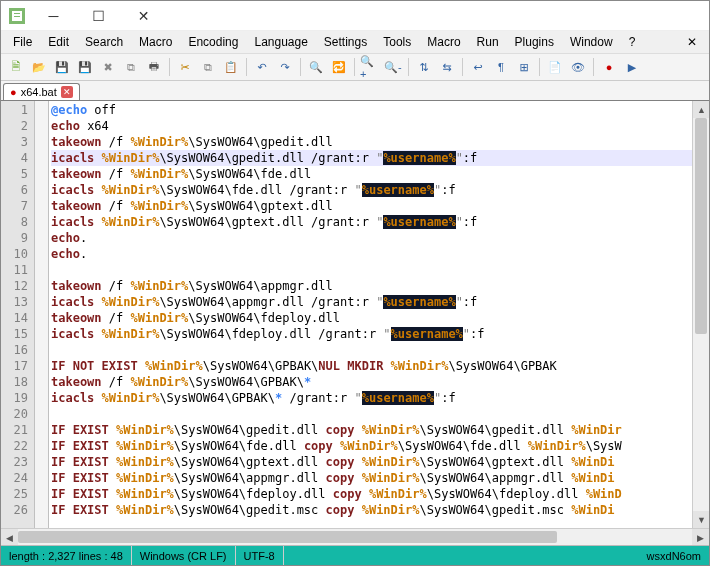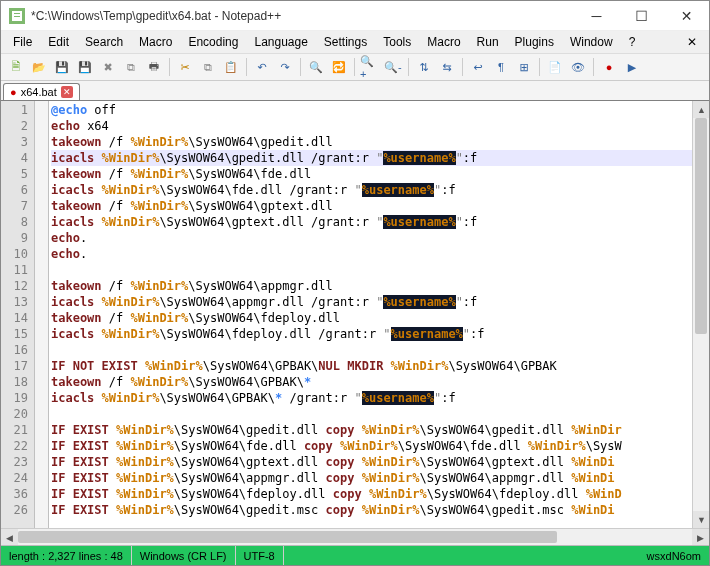--- a/index.html
+++ b/index.html
@@ -121,21 +121,21 @@
 
   .kw  { color: #7f1d1d; font-weight: bold; }
   .op  { color: #3b82f6; font-weight: bold; }
   .str { color: #808080; }
   .var { color: #cc7a00; font-weight: bold; }
   .hl  { background: #0f172a; }
 
   
   .status-bar {
     display: flex;
-    background: #22c55e;
+    background: #14b8a6;
     border-top: 1px solid #bbb;
     font-size: 11px;
     height: 20px;
     align-items: flex-start;
   }
   .status-bar > div {
     padding: 0 8px;
     border-right: 1px solid #ccc;
     height: 100%;
     display: flex; align-items: center;
@@ -168,21 +168,20 @@
 
 <div class="title-bar">
   <span class="icon">
     <svg width="16" height="16">
         <rect width="16" height="16" fill="#7fb96e"></rect>
         <rect x="3" y="3" width="10" height="10" fill="#fff"></rect>
         <rect x="5" y="5" width="6" height="1" fill="#7fb96e"></rect>
         <rect x="5" y="8" width="6" height="1" fill="#7fb96e"></rect>
       </svg>
   </span>
-  <span class="title">*C:\Windows\Temp\gpedit\x64.bat - Notepad++</span>
   <div class="title-btn">─</div>
   <div class="title-btn">☐</div>
   <div class="title-btn close">✕</div>
 </div>
 
 <div class="menu-bar" id="menu-bar">
     <span class="item">File</span>
     <span class="item">Edit</span>
     <span class="item">Search</span>
     <span class="item">Macro</span>
@@ -262,21 +261,21 @@
       <div>15</div>
       <div>16</div>
       <div>17</div>
       <div>18</div>
       <div>19</div>
       <div>20</div>
       <div>21</div>
       <div>22</div>
       <div>23</div>
       <div>24</div>
-      <div>36</div>
+      <div>25</div>
       <div>26</div>
     </div>
   <div class="margin"></div>
   <div class="code" id="code"><div class="line"><span class="op">@echo</span><span> off</span></div><div class="line"><span class="kw">echo</span><span> x64</span></div><div class="line"><span class="kw">takeown</span><span> /f </span><span class="var">%WinDir%</span><span>\SysWOW64\gpedit.dll</span></div><div class="line current"><span class="kw">icacls</span><span> </span><span class="var">%WinDir%</span><span>\SysWOW64\gpedit.dll /grant:r </span><span class="str">"</span><span class="var hl">%username%</span><span class="str">"</span><span>:f</span></div><div class="line"><span class="kw">takeown</span><span> /f </span><span class="var">%WinDir%</span><span>\SysWOW64\fde.dll</span></div><div class="line"><span class="kw">icacls</span><span> </span><span class="var">%WinDir%</span><span>\SysWOW64\fde.dll /grant:r </span><span class="str">"</span><span class="var hl">%username%</span><span class="str">"</span><span>:f</span></div><div class="line"><span class="kw">takeown</span><span> /f </span><span class="var">%WinDir%</span><span>\SysWOW64\gptext.dll</span></div><div class="line"><span class="kw">icacls</span><span> </span><span class="var">%WinDir%</span><span>\SysWOW64\gptext.dll /grant:r </span><span class="str">"</span><span class="var hl">%username%</span><span class="str">"</span><span>:f</span></div><div class="line"><span class="kw">echo</span><span>.</span></div><div class="line"><span class="kw">echo</span><span>.</span></div><div class="line">&nbsp;</div><div class="line"><span class="kw">takeown</span><span> /f </span><span class="var">%WinDir%</span><span>\SysWOW64\appmgr.dll</span></div><div class="line"><span class="kw">icacls</span><span> </span><span class="var">%WinDir%</span><span>\SysWOW64\appmgr.dll /grant:r </span><span class="str">"</span><span class="var hl">%username%</span><span class="str">"</span><span>:f</span></div><div class="line"><span class="kw">takeown</span><span> /f </span><span class="var">%WinDir%</span><span>\SysWOW64\fdeploy.dll</span></div><div class="line"><span class="kw">icacls</span><span> </span><span class="var">%WinDir%</span><span>\SysWOW64\fdeploy.dll /grant:r </span><span class="str">"</span><span class="var hl">%username%</span><span class="str">"</span><span>:f</span></div><div class="line">&nbsp;</div><div class="line"><span class="kw">IF NOT EXIST</span><span> </span><span class="var">%WinDir%</span><span>\SysWOW64\GPBAK\</span><span class="kw">NUL</span><span> </span><span class="kw">MKDIR</span><span> </span><span class="var">%WinDir%</span><span>\SysWOW64\GPBAK</span></div><div class="line"><span class="kw">takeown</span><span> /f </span><span class="var">%WinDir%</span><span>\SysWOW64\GPBAK\</span><span class="op">*</span></div><div class="line"><span class="kw">icacls</span><span> </span><span class="var">%WinDir%</span><span>\SysWOW64\GPBAK\</span><span class="op">*</span><span> /grant:r </span><span class="str">"</span><span class="var hl">%username%</span><span class="str">"</span><span>:f</span></div><div class="line">&nbsp;</div><div class="line"><span class="kw">IF EXIST</span><span> </span><span class="var">%WinDir%</span><span>\SysWOW64\gpedit.dll </span><span class="kw">copy</span><span> </span><span class="var">%WinDir%</span><span>\SysWOW64\gpedit.dll </span><span class="var">%WinDir</span></div><div class="line"><span class="kw">IF EXIST</span><span> </span><span class="var">%WinDir%</span><span>\SysWOW64\fde.dll </span><span class="kw">copy</span><span> </span><span class="var">%WinDir%</span><span>\SysWOW64\fde.dll </span><span class="var">%WinDir%</span><span>\SysW</span></div><div class="line"><span class="kw">IF EXIST</span><span> </span><span class="var">%WinDir%</span><span>\SysWOW64\gptext.dll </span><span class="kw">copy</span><span> </span><span class="var">%WinDir%</span><span>\SysWOW64\gptext.dll </span><span class="var">%WinDi</span></div><div class="line"><span class="kw">IF EXIST</span><span> </span><span class="var">%WinDir%</span><span>\SysWOW64\appmgr.dll </span><span class="kw">copy</span><span> </span><span class="var">%WinDir%</span><span>\SysWOW64\appmgr.dll </span><span class="var">%WinDi</span></div><div class="line"><span class="kw">IF EXIST</span><span> </span><span class="var">%WinDir%</span><span>\SysWOW64\fdeploy.dll </span><span class="kw">copy</span><span> </span><span class="var">%WinDir%</span><span>\SysWOW64\fdeploy.dll </span><span class="var">%WinD</span></div><div class="line"><span class="kw">IF EXIST</span><span> </span><span class="var">%WinDir%</span><span>\SysWOW64\gpedit.msc </span><span class="kw">copy</span><span> </span><span class="var">%WinDir%</span><span>\SysWOW64\gpedit.msc </span><span class="var">%WinDi</span></div></div>
   <div class="scroll-v">
     <div class="arrow">▲</div>
     <div class="track">
         <div class="thumb"></div>
       </div>
     <div class="arrow">▼</div>

